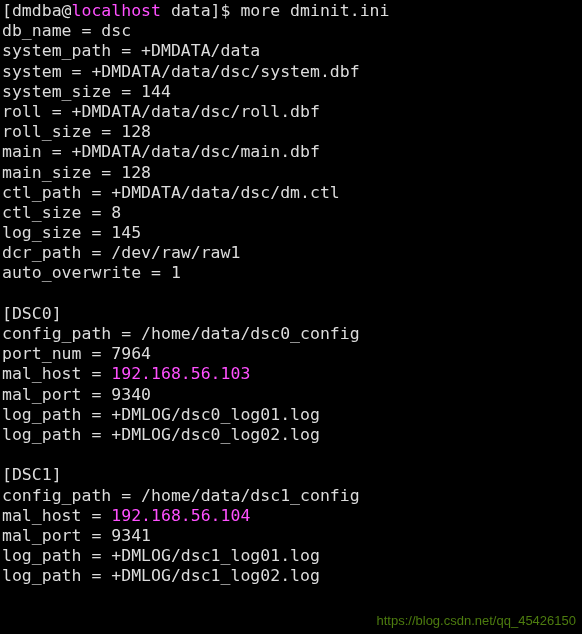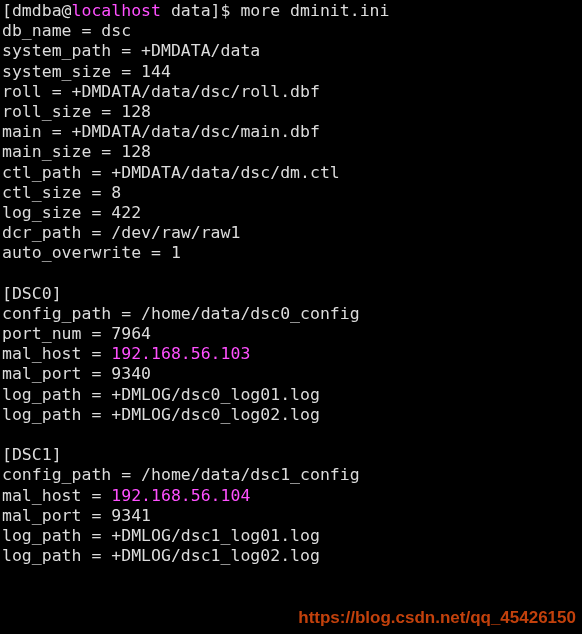--- a/index.html
+++ b/index.html
@@ -42,43 +42,43 @@
   }
 
   .seg-white   { color: #dcdcdc; }
   .seg-magenta { color: #ff50ff; }
 
   #watermark {
     position: absolute;
     right: 6px;
     bottom: 6px;
     font-family: "Liberation Sans", "DejaVu Sans", sans-serif;
-    font-size: 17px;
-    color: #c2410c;
+    font-size: 13px;
+    color: #4d7c0f;
     white-space: pre;
     letter-spacing: 0px;
-    font-weight: bold;
   }
 </style>
 </head>
 <body>
 
 <div id="terminal">
   <div id="terminal-output">
       <div class="line"><span class="seg-white">[dmdba@</span><span class="seg-magenta">localhost</span><span class="seg-white"> data]$ </span><span class="seg-white">more dminit.ini</span></div>
       <div class="line">db_name = dsc</div>
       <div class="line">system_path = +DMDATA/data</div>
+      <div class="line">system = +DMDATA/data/dsc/system.dbf</div>
       <div class="line">system_size = 144</div>
       <div class="line">roll = +DMDATA/data/dsc/roll.dbf</div>
       <div class="line">roll_size = 128</div>
       <div class="line">main = +DMDATA/data/dsc/main.dbf</div>
       <div class="line">main_size = 128</div>
       <div class="line">ctl_path = +DMDATA/data/dsc/dm.ctl</div>
       <div class="line">ctl_size = 8</div>
-      <div class="line">log_size = 422</div>
+      <div class="line">log_size = 145</div>
       <div class="line">dcr_path = /dev/raw/raw1</div>
       <div class="line">auto_overwrite = 1</div>
       <div class="line blank"> </div>
       <div class="line">[DSC0]</div>
       <div class="line">config_path = /home/data/dsc0_config</div>
       <div class="line">port_num = 7964</div>
       <div class="line"><span class="seg-white">mal_host = </span><span class="seg-magenta">192.168.56.103</span></div>
       <div class="line">mal_port = 9340</div>
       <div class="line">log_path = +DMLOG/dsc0_log01.log</div>
       <div class="line">log_path = +DMLOG/dsc0_log02.log</div>

